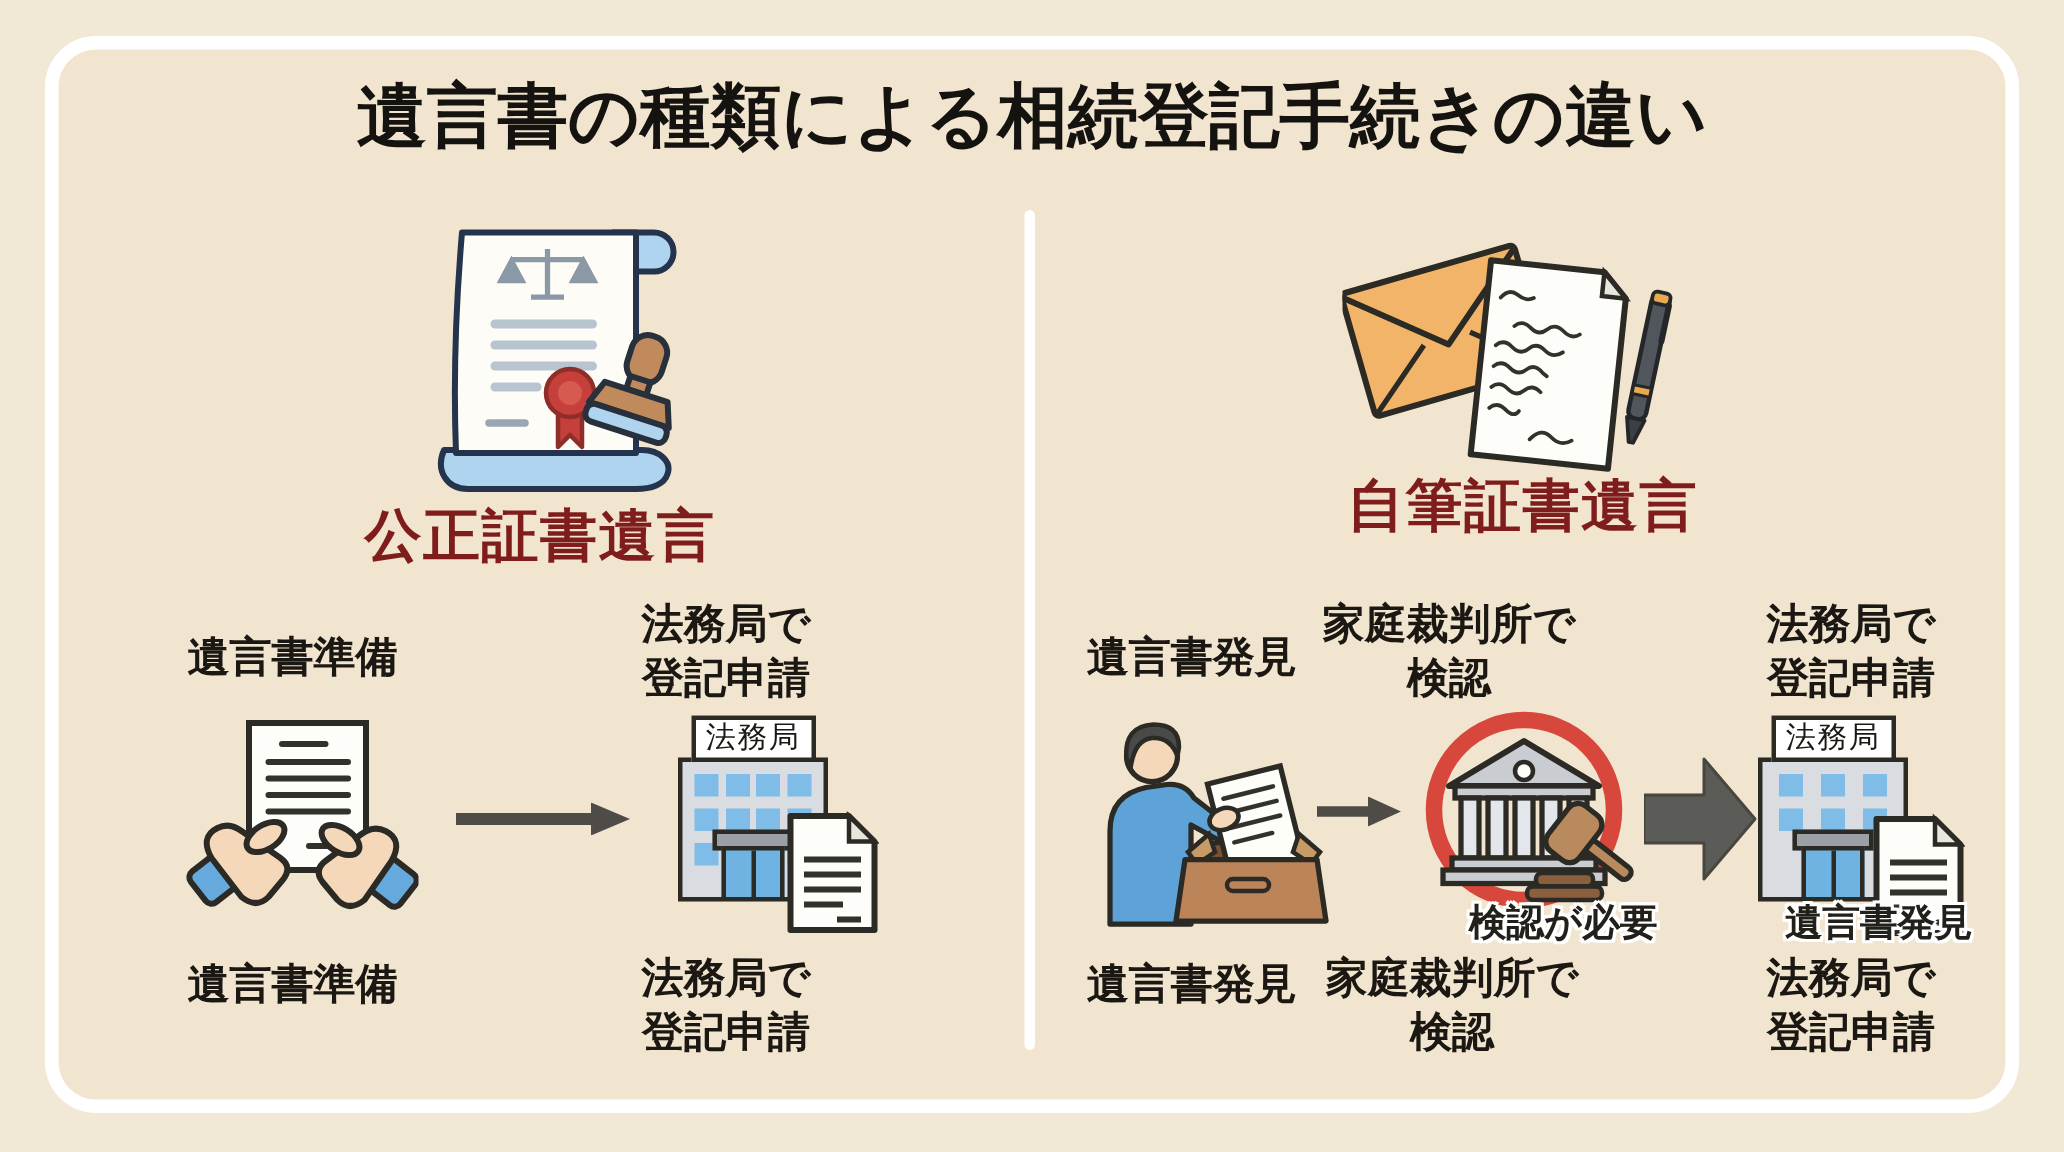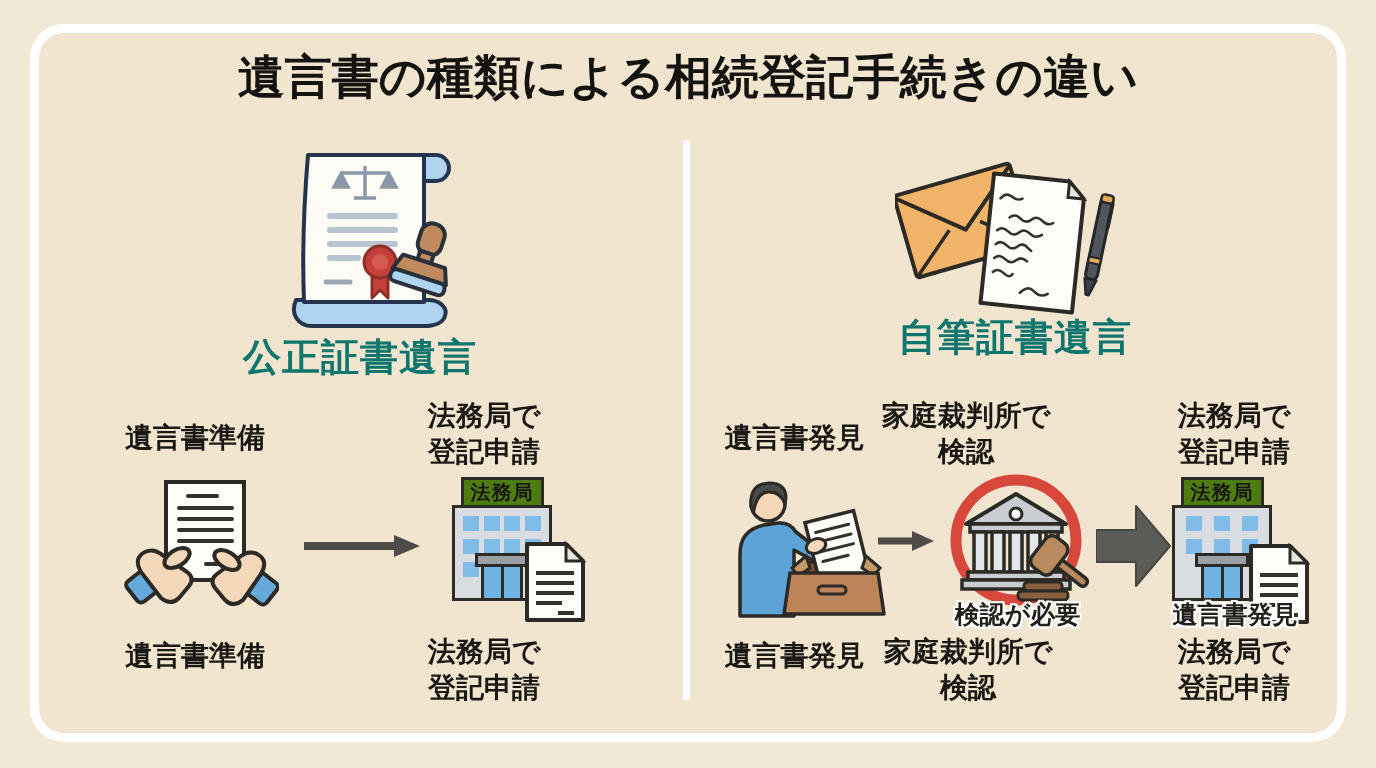--- a/index.html
+++ b/index.html
@@ -7,33 +7,33 @@
        font-family:"Liberation Sans",sans-serif;}
   .canvas{position:relative;width:1376px;height:768px;background:#f2e8d6;}
   .frame{position:absolute;left:30px;top:24px;width:1316px;height:718px;
          box-sizing:border-box;border:9px solid #ffffff;border-radius:34px;
          background:#f1e5cf;}
   .title{position:absolute;left:0;right:0;top:46px;margin:0;text-align:center;
          font-size:47px;font-weight:900;color:#15130f;letter-spacing:0px;}
   .divider{position:absolute;left:683px;top:140px;width:7px;height:560px;
            background:#ffffff;border-radius:4px;}
   .col-heading{position:absolute;font-size:38px;font-weight:900;text-align:center;
-               color:#0f766e;letter-spacing:1px;}
+               color:#7f1d1d;letter-spacing:1px;}
   .lbl{position:absolute;font-size:28px;font-weight:800;line-height:36px;
        text-align:center;color:#1b1813;}
   .line{display:block;}
   .abs{position:absolute;}
   .badge{position:absolute;font-size:25px;font-weight:800;color:#22201a;z-index:4;
-         text-align:center;
+         text-align:right;
          text-shadow:2px 0 0 #fff,-2px 0 0 #fff,0 2px 0 #fff,0 -2px 0 #fff,
                      2px 2px 0 #fff,-2px -2px 0 #fff,2px -2px 0 #fff,-2px 2px 0 #fff;}
   
   .building{position:absolute;width:100px;z-index:1;}
-  .b-sign{display:block;margin:0 auto;width:max-content;background:#4d7c0f;
-          border:3px solid #2b2a24;font-size:20px;font-weight:700;line-height:25px;
+  .b-sign{display:block;margin:0 auto;width:max-content;background:#ffffff;
+          border:3px solid #2b2a24;font-size:20px;font-weight:400;line-height:25px;
           padding:0 7px;letter-spacing:1px;color:#1b1813;position:relative;z-index:2;}
   .b-body{margin-top:-3px;height:96px;background:#d9dde1;border:3px solid #2b2a24;
           position:relative;z-index:1;box-sizing:border-box;}
   .b-row{display:flex;justify-content:space-between;padding:0 8px;margin-top:8px;}
   .b-win{width:16px;height:15px;background:#7fbde8;}
   .b3 .b-row{padding:0 11px;}
   .b-awning{position:absolute;bottom:31px;left:50%;transform:translateX(-50%);
             width:48px;height:8px;background:#9aa0a6;border:3px solid #2b2a24;}
   .b-door{position:absolute;bottom:0;left:50%;transform:translateX(-50%);
           width:36px;height:31px;background:#6fb3e2;border:3px solid #2b2a24;

